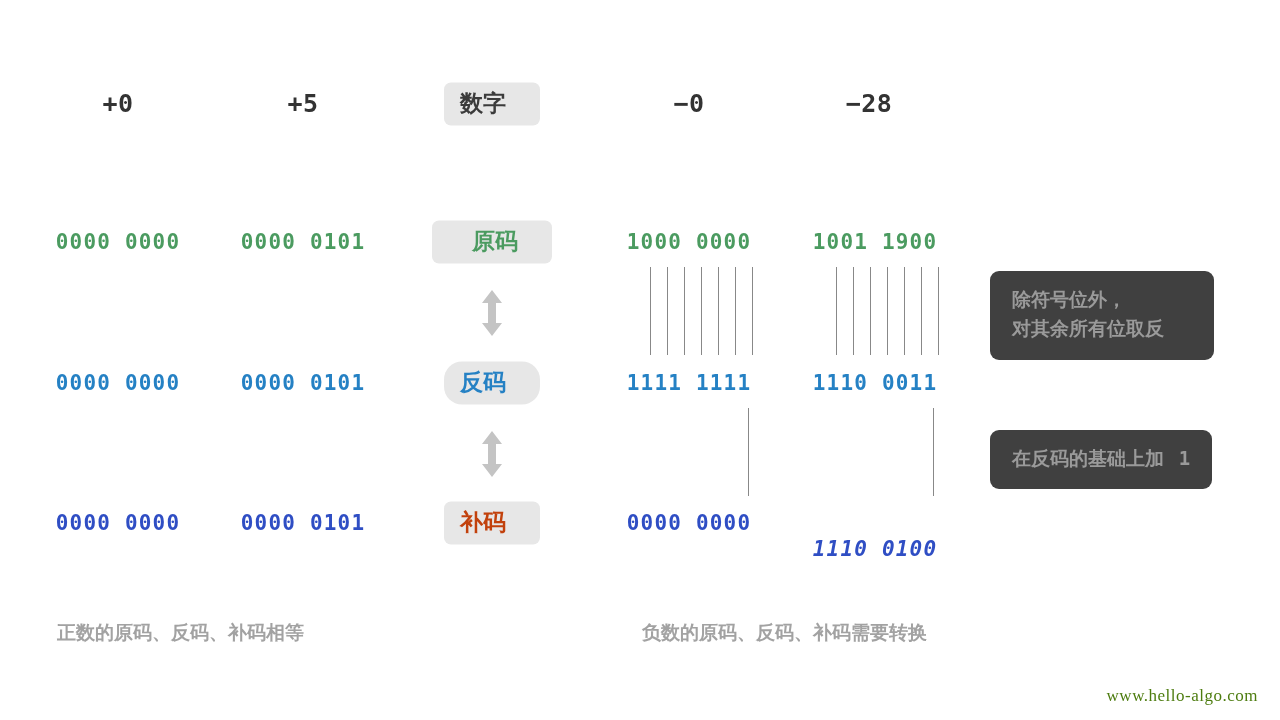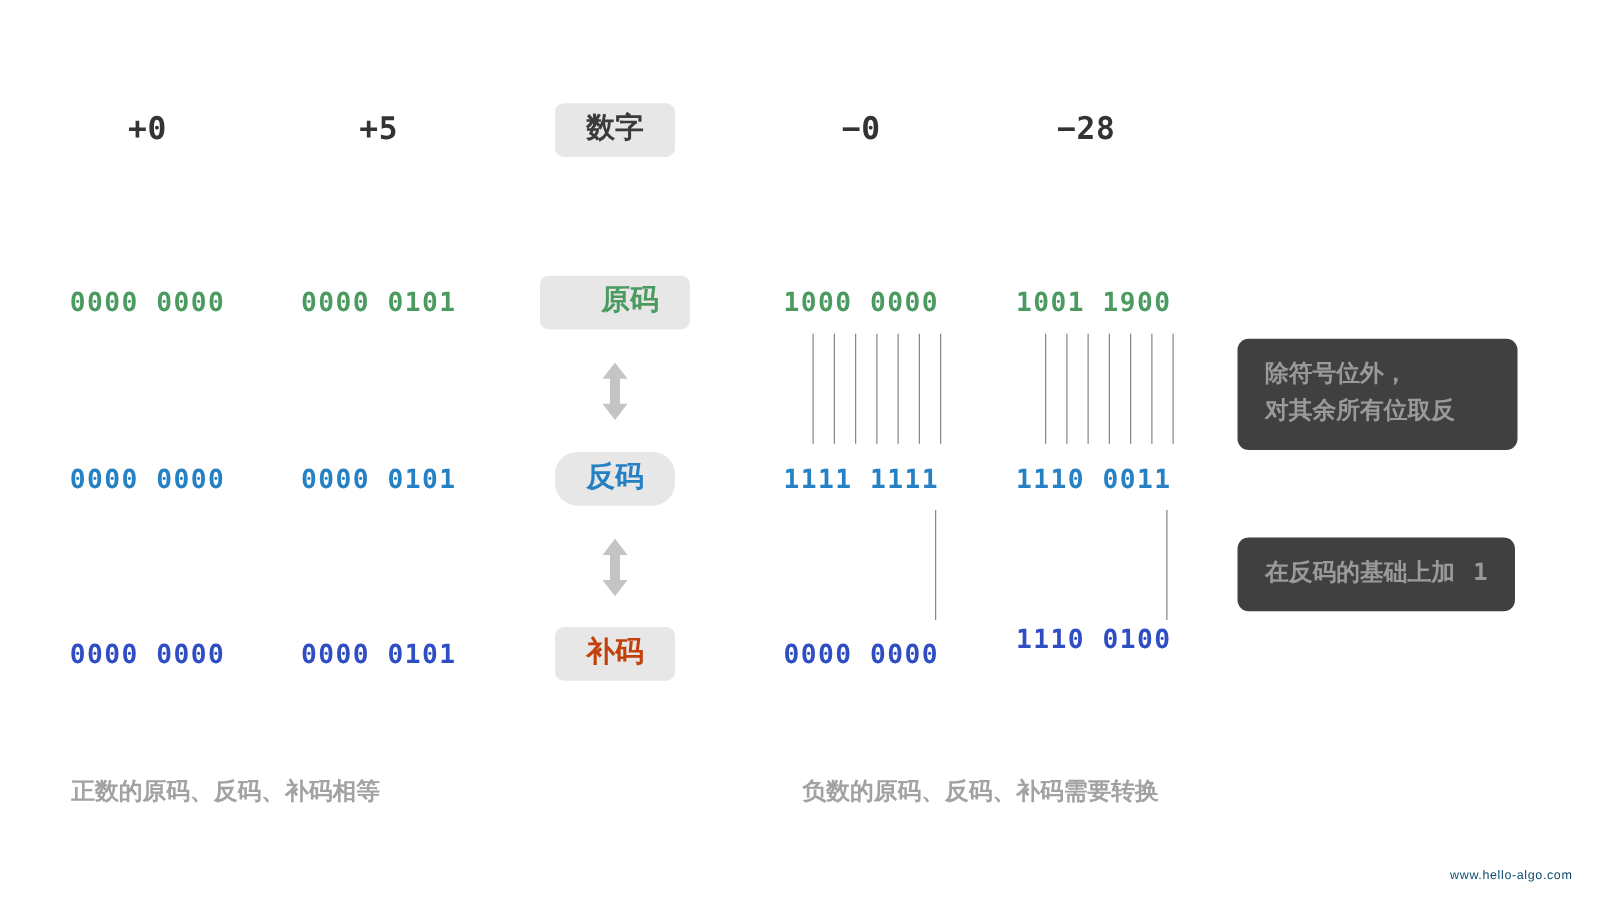--- a/index.html
+++ b/index.html
@@ -44,21 +44,21 @@
   .bits.indigo  { color: #2f4ec4; }
 
   
   .badge {
     background: #e7e7e7;
     border-radius: 7px;
     padding: 9px 16px 11px 16px;
     font-size: 23px;
     font-weight: bold;
     line-height: 1;
-    text-align: center;
+    text-align: left;
     min-width: 64px;
   }
   .badge.dark   { color: #3b3b3b; }
   .badge.green  { color: #4b9b60; }
   .badge.blue   { color: #2581c4; border-radius: 18px; }
   .badge.indigo { color: #c2410c; }
 
   
   .updown {
     position: absolute;
@@ -109,23 +109,23 @@
     position: absolute;
     width: 1px;
     background: #888888;
   }
 
   
   .watermark {
     position: absolute;
     right: 22px;
     bottom: 14px;
-    font-family: Liberation Sans, sans-serif;
-    font-size: 10px;
-    color: #0c4a6e;
+    font-family: Liberation Serif, serif;
+    font-size: 17px;
+    color: #4d7c0f;
     letter-spacing: 0.5px;
   }
 </style>
 </head>
 <body>
 
 <div class="cell num-label" style="left:118px; top:103px;">+0</div>
 
 <div class="cell num-label" style="left:303px; top:103px;">+5</div>
 
@@ -192,21 +192,21 @@
 </div>
 
 <div class="cell bits indigo" style="left:118px; top:523px;">0000 0000</div>
 
 <div class="cell bits indigo" style="left:303px; top:523px;">0000 0101</div>
 
 <div class="cell badge indigo" style="left:492px; top:523px;">补码</div>
 
 <div class="cell bits indigo" style="left:689px; top:523px;">0000 0000</div>
 
-<div class="cell bits indigo" style="left:875px; top:511px;">1110 0100</div>
+<div class="cell bits indigo" style="left:875px; top:549px;font-style:italic;">1110 0100</div>
 
 <div class="note" style="left:990px; top:271px; width:180px;">
   <div>除符号位外，</div>
 
   <div>对其余所有位取反</div>
 </div>
 
 <div class="note" style="left:990px; top:430px;">
   <span>在反码的基础上加</span>
   <span class="mono-one" style="margin-left:8px;">1</span>

